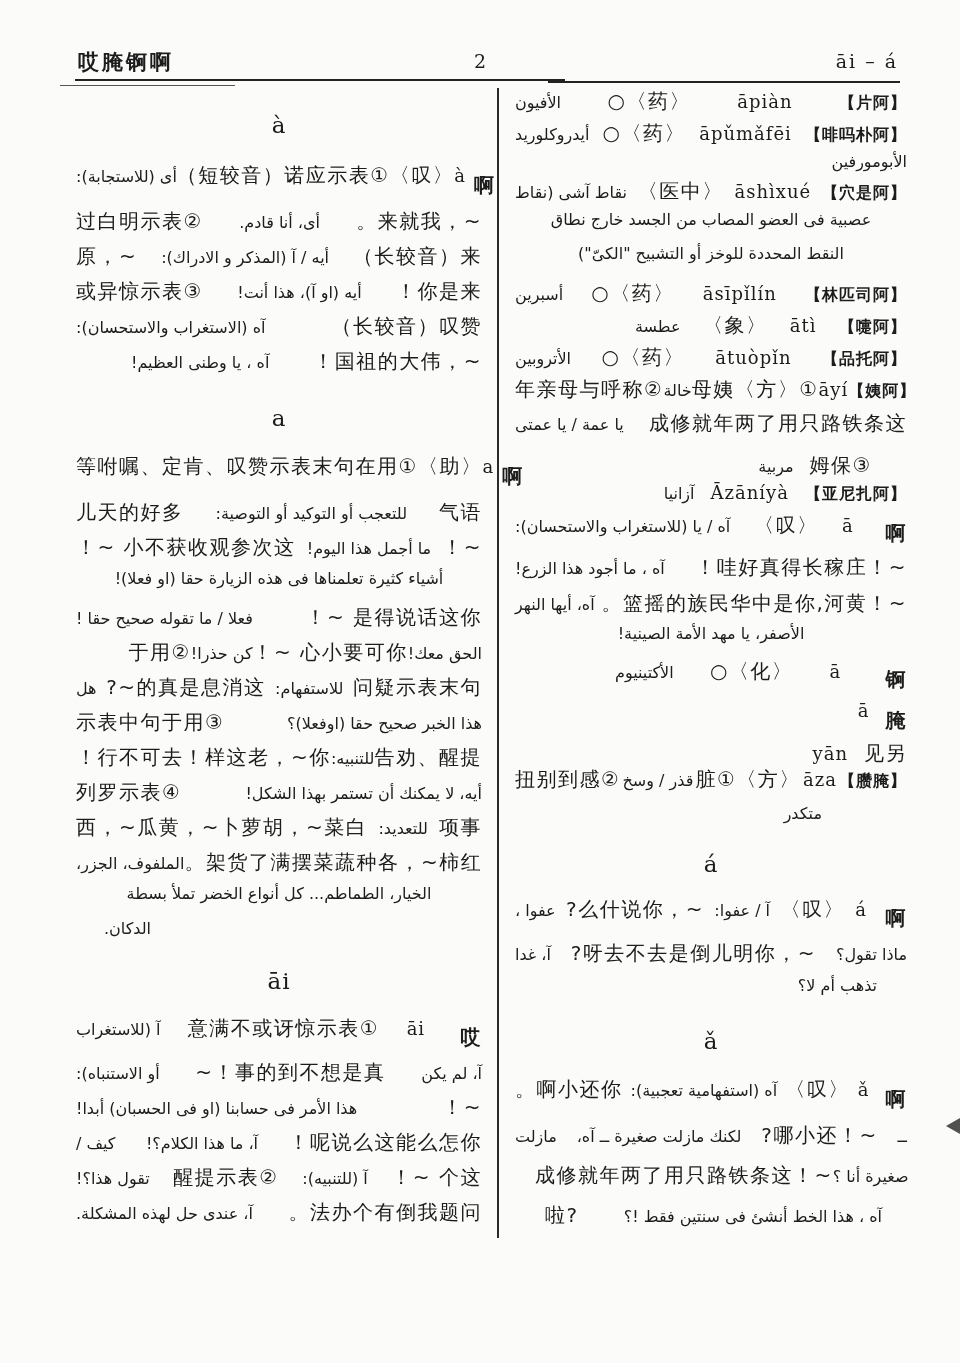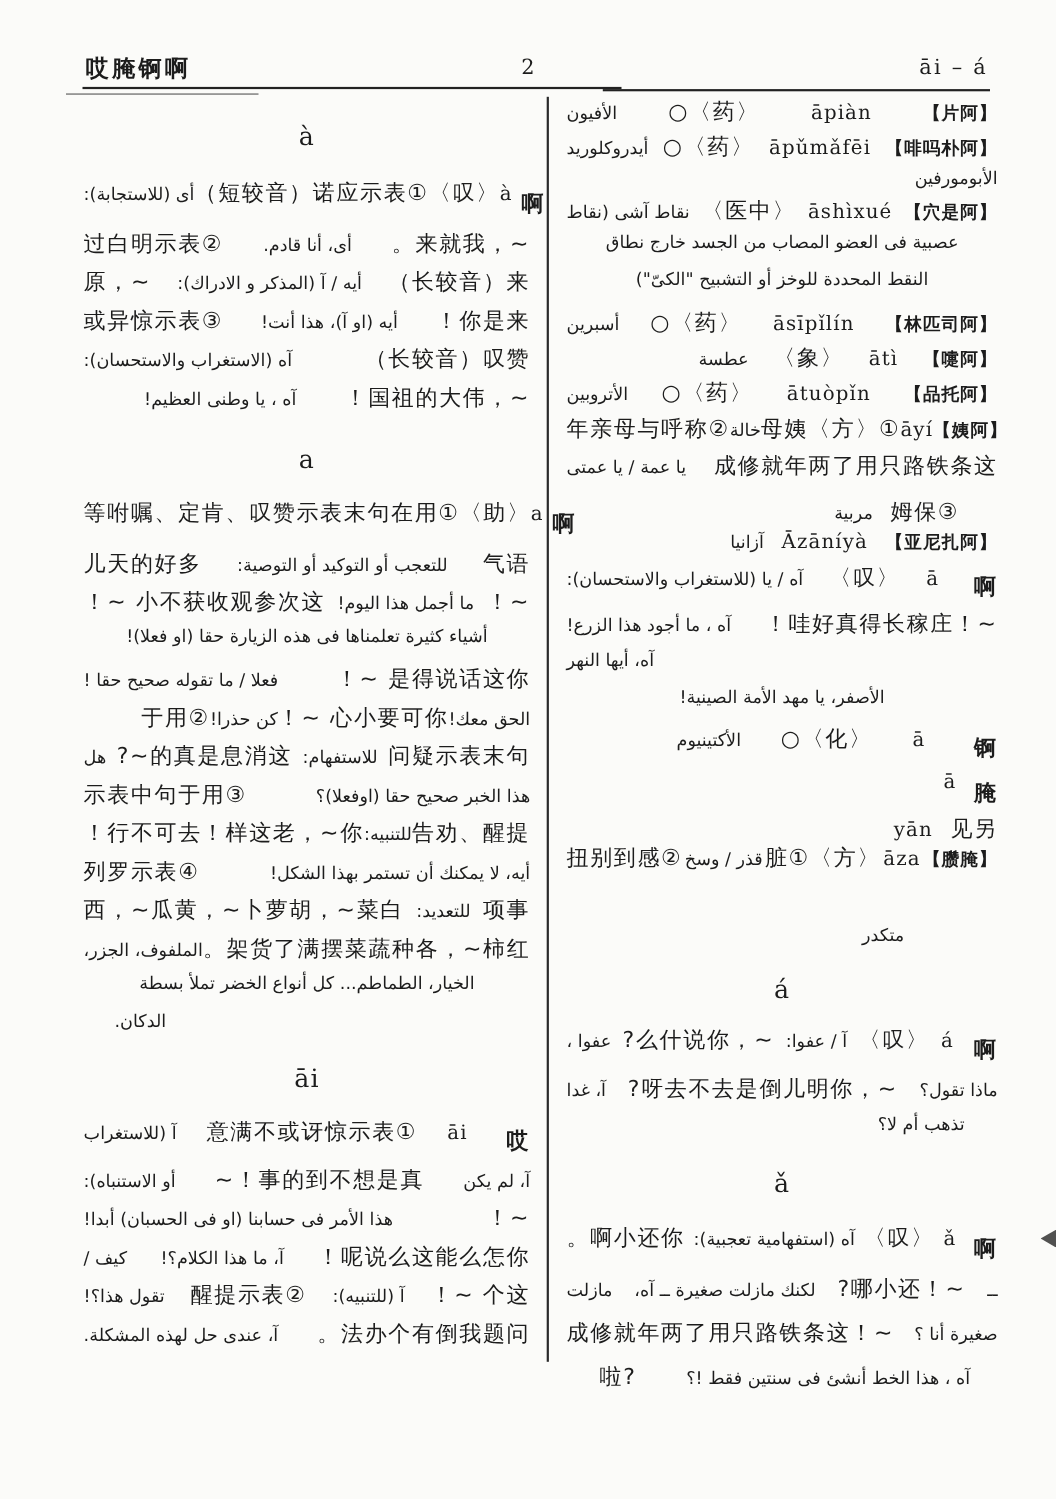--- a/index.html
+++ b/index.html
@@ -251,20 +251,21 @@
         <span class="seg zh" dir="auto">〈叹〉</span>
         <span class="seg py" dir="auto">ā</span>
         <span class="seg zh big">啊</span>
       </div>
       <div class="line j" style="height: 36px;">
         <span class="seg ar" dir="auto">آه ، ما أجود هذا الزرع!</span>
         <span class="seg zh" dir="auto">！哇好真得长稼庄！~</span>
       </div>
       <div class="line j" style="height: 34px;">
         <span class="seg ar" dir="auto">آه، أيها النهر</span>
+        <span class="seg zh" dir="auto">。篮摇的族民华中是你,河黄！~</span>
       </div>
       <div class="line c" style="height: 34px;">
         <span class="seg ar" dir="auto">الأصفر، يا مهد الأمة الصينية!</span>
       </div>
       <div class="line j" style="height: 42px; padding-left: 100px;">
         <span class="seg ar" dir="auto">الأكتينيوم</span>
         <span class="seg zh" dir="auto">○〈化〉</span>
         <span class="seg py" dir="auto">ā</span>
         <span class="seg zh big">锕</span>
       </div>
@@ -276,21 +277,21 @@
         <span class="seg py" dir="auto">yān</span>
         <span class="seg zh" dir="auto">见另</span>
       </div>
       <div class="line j" style="height: 38px;">
         <span class="seg zh" dir="auto">扭别到感②</span>
         <span class="seg ar" dir="auto">قذر / وسخ</span>
         <span class="seg zh" dir="auto">脏①〈方〉</span>
         <span class="seg py" dir="auto">āza</span>
         <span class="seg hw" dir="auto">【臜腌】</span>
       </div>
-      <div class="line r" style="height: 28px; padding-right: 85px; margin-top: 36px;">
+      <div class="line r" style="height: 28px; padding-right: 85px;">
         <span class="seg ar" dir="auto">متكدر</span>
       </div>
       <div class="heading" style="height: 64px;">á</div>
       <div class="line j" style="height: 44px;">
         <span class="seg ar" dir="auto">عفوا ،</span>
         <span class="seg zh" dir="auto">?么什说你，~</span>
         <span class="seg ar" dir="auto">آ / عفوا:</span>
         <span class="seg zh" dir="auto">〈叹〉</span>
         <span class="seg py" dir="auto">á</span>
         <span class="seg zh big">啊</span>
@@ -310,21 +311,21 @@
         <span class="seg zh" dir="auto">〈叹〉</span>
         <span class="seg py" dir="auto">ǎ</span>
         <span class="seg zh big">啊</span>
       </div>
       <div class="line j" style="height: 40px;">
         <span class="seg ar" dir="auto">مازلت</span>
         <span class="seg ar" dir="auto">لكنك مازلت صغيرة ــ آه،</span>
         <span class="seg zh" dir="auto">?哪小还！~</span>
         <span class="seg ar" dir="auto">ــ</span>
       </div>
-      <div class="line j" style="height: 40px;">
+      <div class="line j" style="height: 40px; margin-left: 20px;">
         <span class="seg zh" dir="auto">成修就年两了用只路铁条这！~</span>
         <span class="seg ar" dir="auto">صغيرة أنا ؟</span>
       </div>
       <div class="line j" style="height: 38px; padding-left: 30px; padding-right: 25px;">
         <span class="seg zh" dir="auto">啦?</span>
         <span class="seg ar" dir="auto">آه ، هذا الخط أنشئ فى سنتين فقط !؟</span>
       </div>
     </div>
 </div>
 

